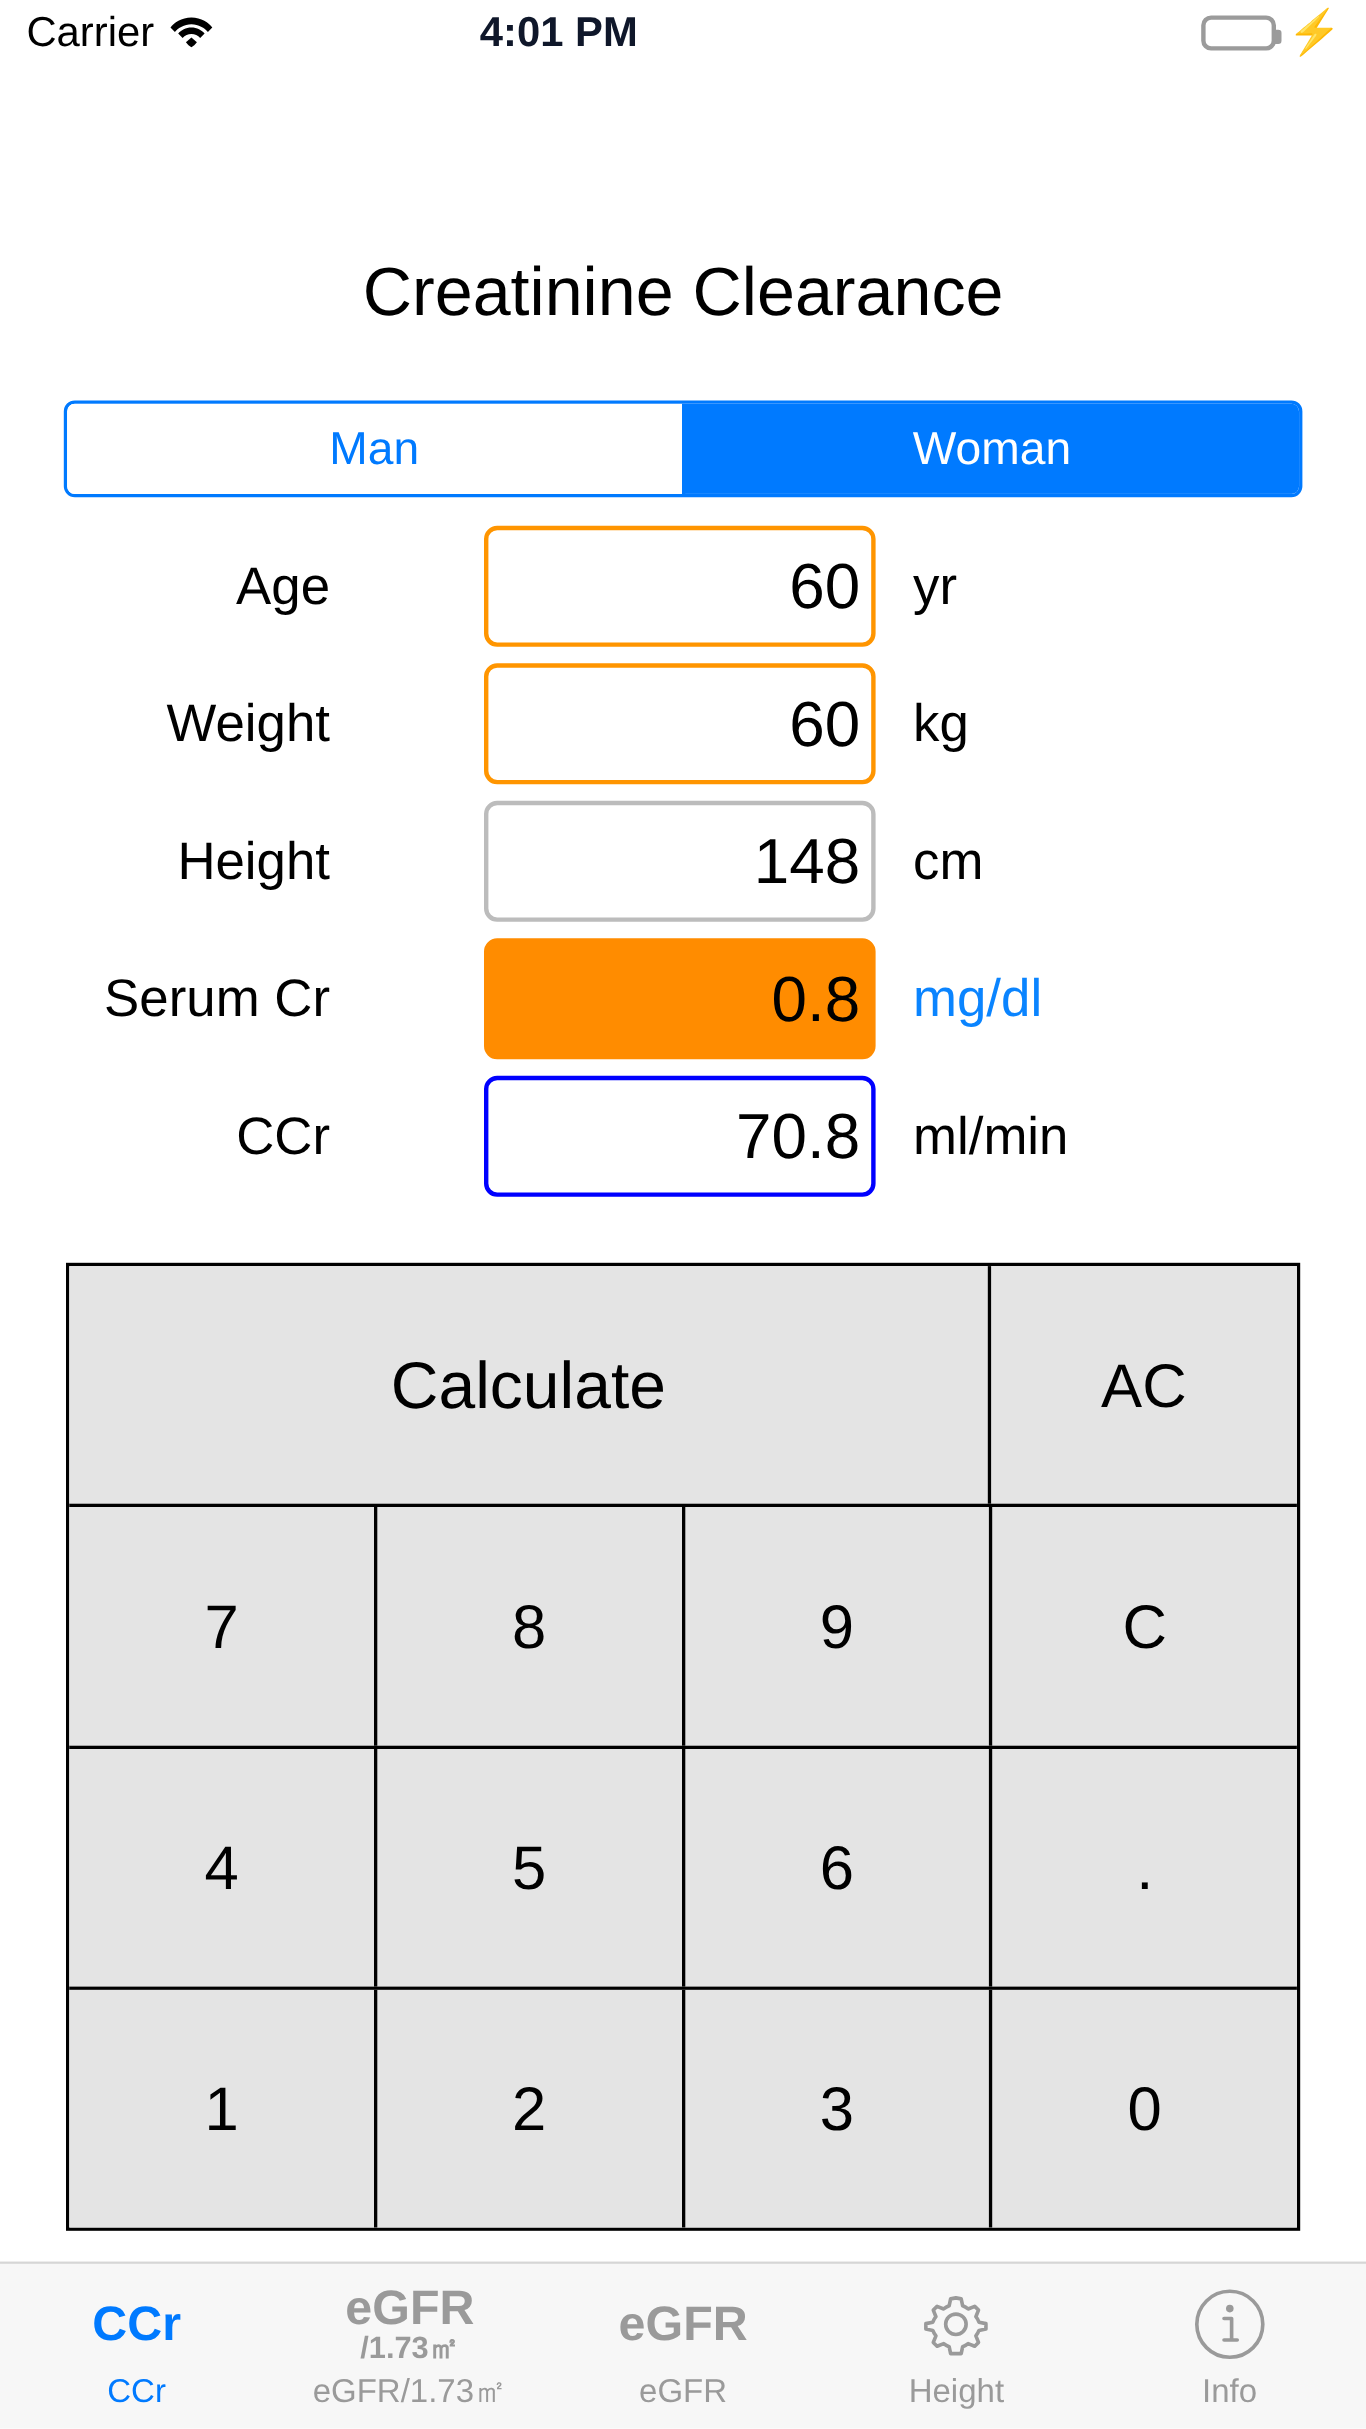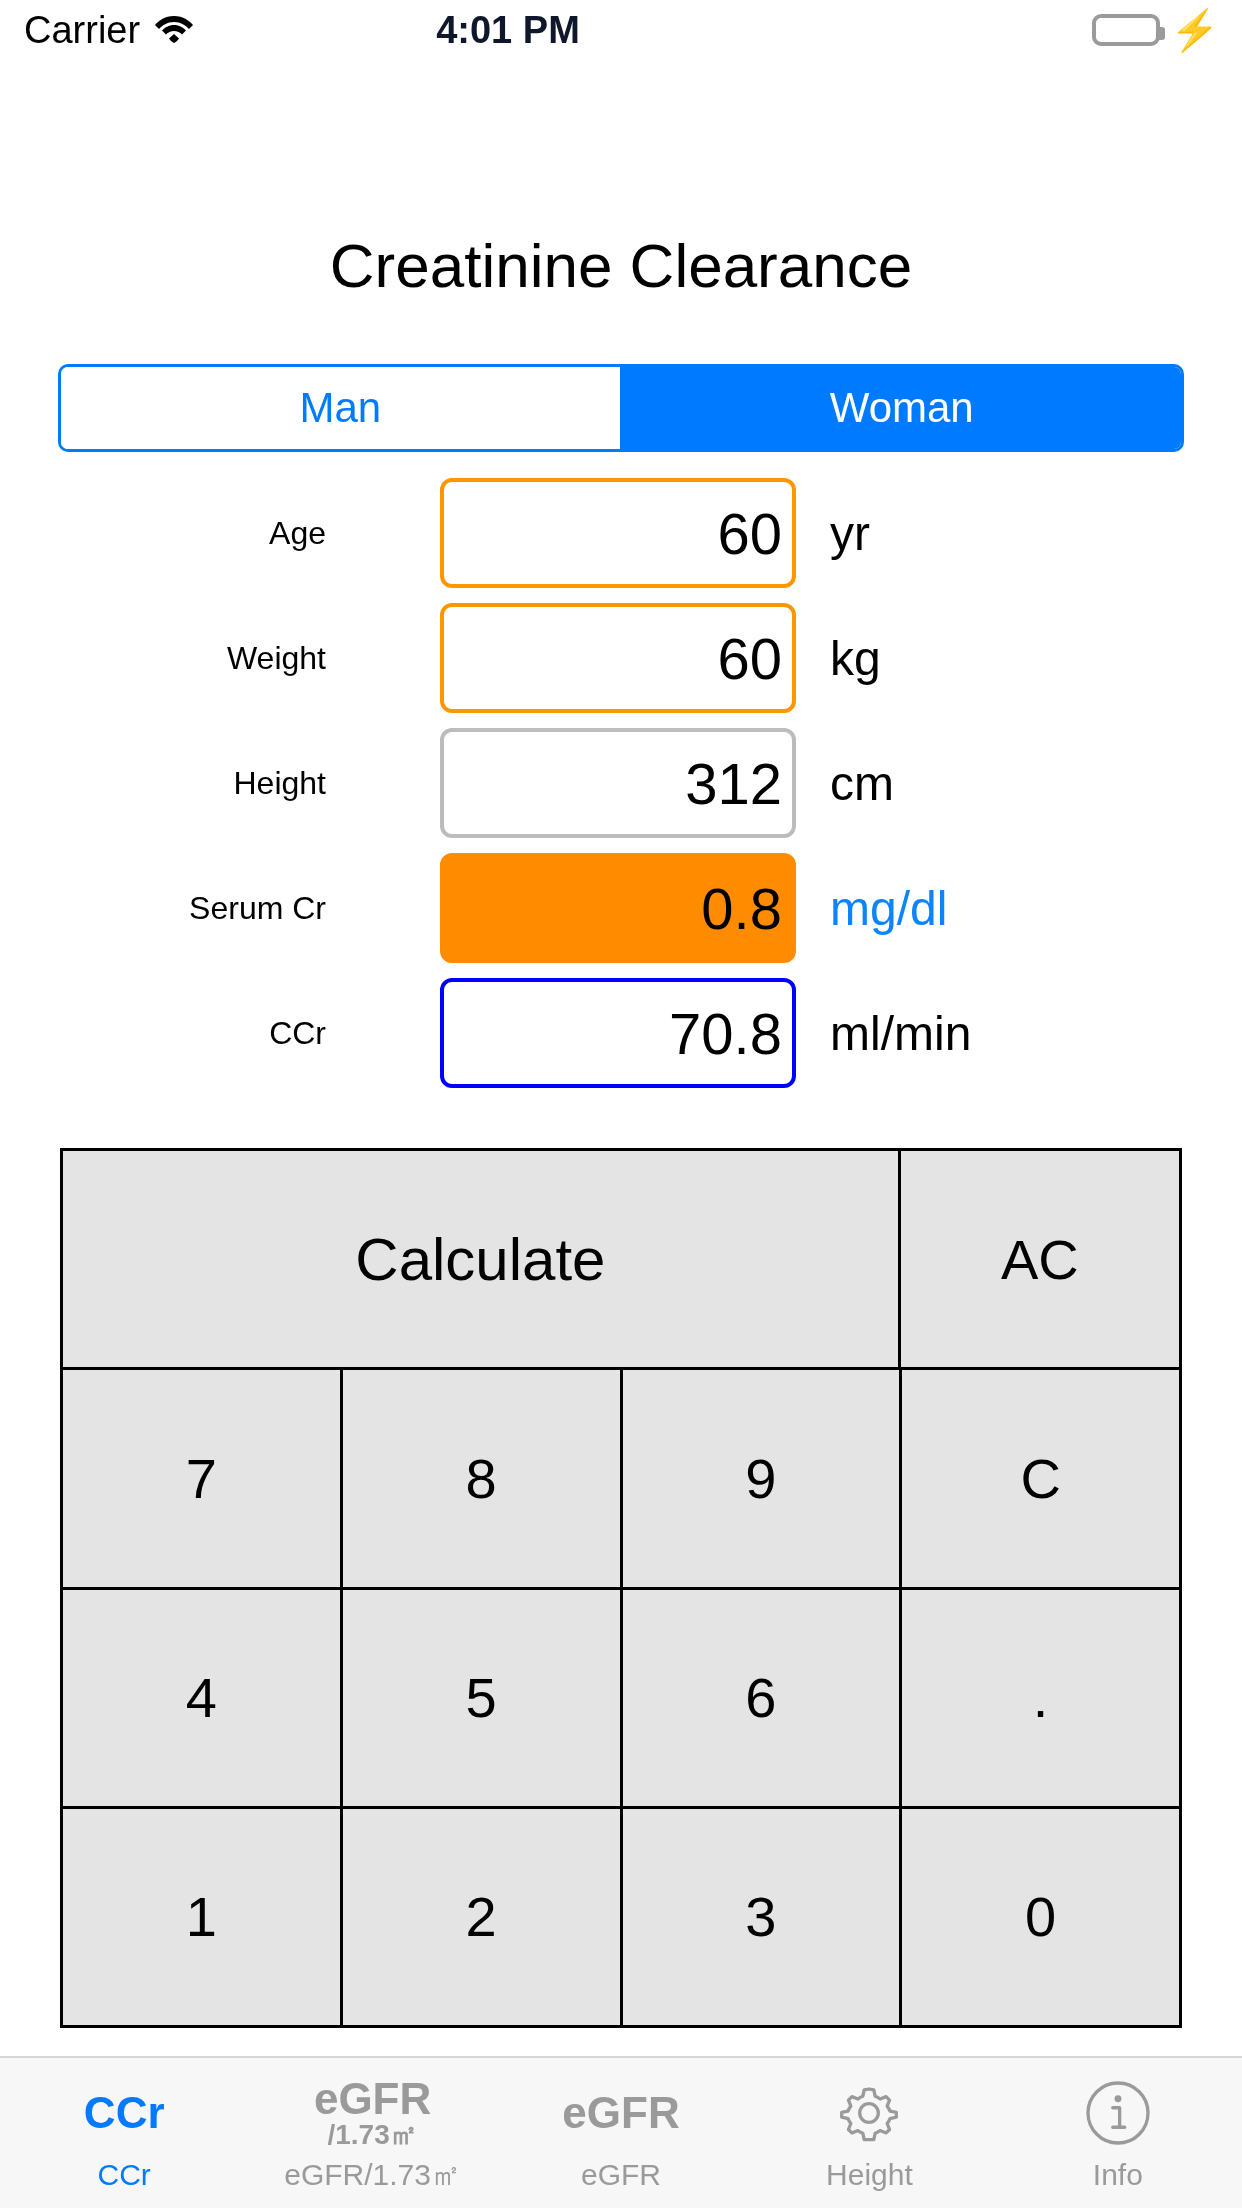--- a/index.html
+++ b/index.html
@@ -54,21 +54,21 @@
   .seg + .seg { border-left:3px solid #007aff; }
 
   
   .rows { position:absolute; top:488px; left:0; width:1242px; }
   .row {
     position:relative; height:90px; margin-bottom:35px;
     display:flex; align-items:center;
   }
   .row-label {
     position:absolute; left:0; width:300px; text-align:right;
-    font-size:32px; color:#000;margin-left:26px;
+    font-size:48px; color:#000;
   }
   .field {
     position:absolute; left:440px; width:356px; height:110px;
     border-radius:12px; background:#ffffff;
     display:flex; align-items:center; justify-content:flex-end;
     padding-right:10px;
     font-size:58px; color:#000;
   }
   .field.orange { border:4px solid #ff9500; }
   .field.gray   { border:4px solid #bcbcbc; }
@@ -161,21 +161,21 @@
     </div>
 
     <div class="row">
       <span class="row-label">Weight</span>
       <span class="field orange">60</span>
       <span class="unit">kg</span>
     </div>
 
     <div class="row">
       <span class="row-label">Height</span>
-      <span class="field gray">312</span>
+      <span class="field gray">148</span>
       <span class="unit">cm</span>
     </div>
 
     <div class="row">
       <span class="row-label">Serum Cr</span>
       <span class="field filled">0.8</span>
       <span class="unit link">mg/dl</span>
     </div>
 
     <div class="row">

